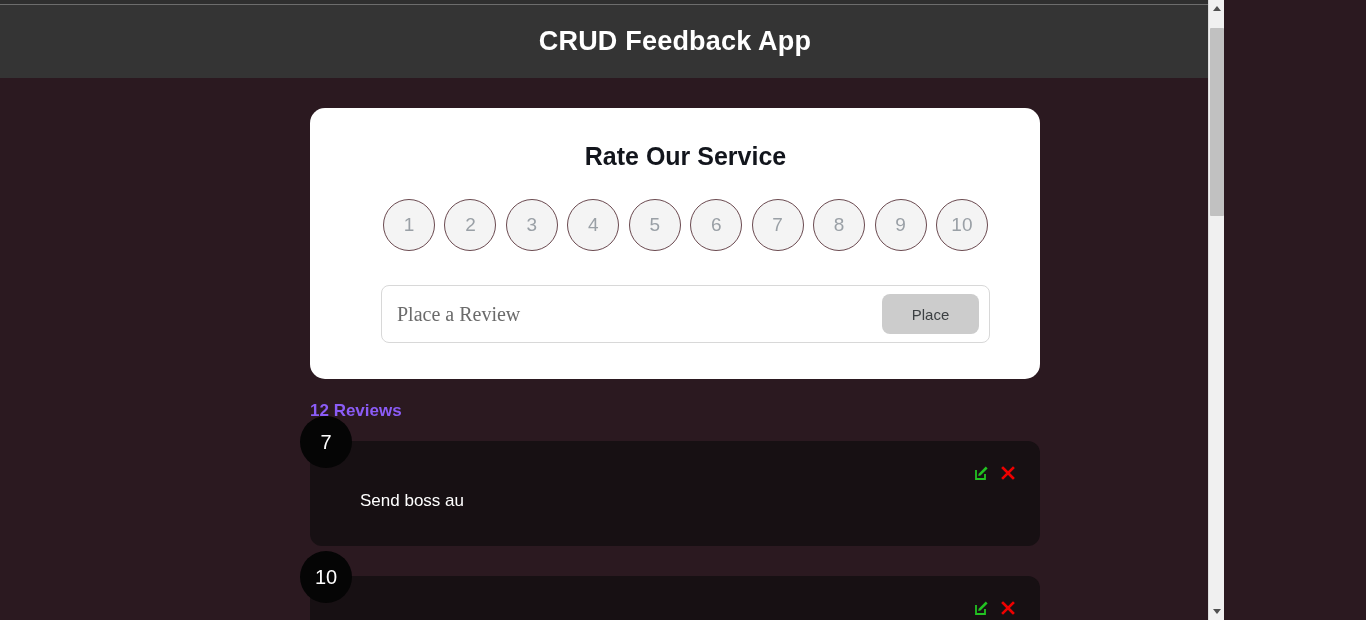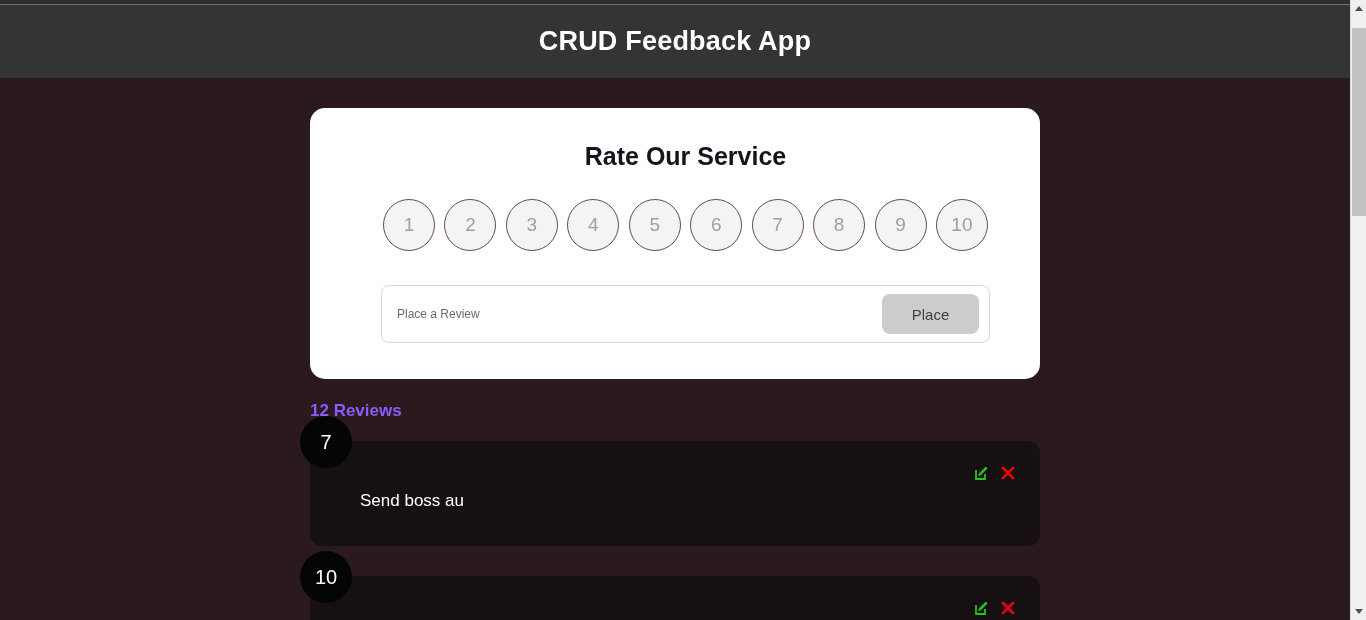--- a/index.html
+++ b/index.html
@@ -8,21 +8,21 @@
   }
   body {
     width: 1366px;
     height: 620px;
     overflow: hidden;
     background: #2b1920;
     font-family: "Liberation Sans", sans-serif;
   }
   .viewport {
     position: relative;
-    width: 1366px;
+    width: 1224px;
     height: 620px;
     overflow: hidden;
   }
   .page {
     position: absolute;
     top: 0; left: 0;
     width: 1350px;
     height: 620px;
     background: #2b1920;
     overflow: hidden;
@@ -101,23 +101,23 @@
     align-items: center;
     border: 1px solid #d8d8d8;
     border-radius: 8px;
     padding: 8px 10px 8px 8px;
     background: #ffffff;
   }
   .review-input {
     flex: 1;
     border: none;
     outline: none;
-    font-size: 12px;
+    font-size: 20px;
     color: #3c4043;
-    font-family: Liberation Sans, sans-serif;
+    font-family: Liberation Serif, serif;
     padding: 8px 0 8px 7px;
     background: transparent;
   }
   .review-input::placeholder {
     color: #6b6b6b;
   }
   .send-button {
     background: #cccccc;
     border: none;
     border-radius: 8px;

